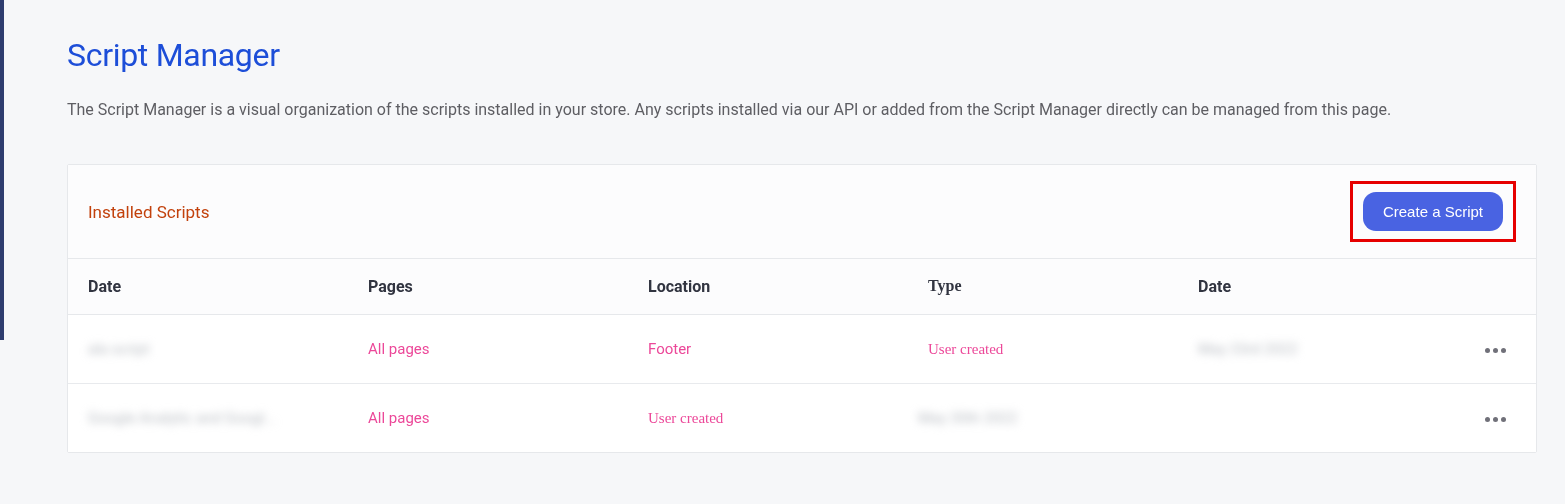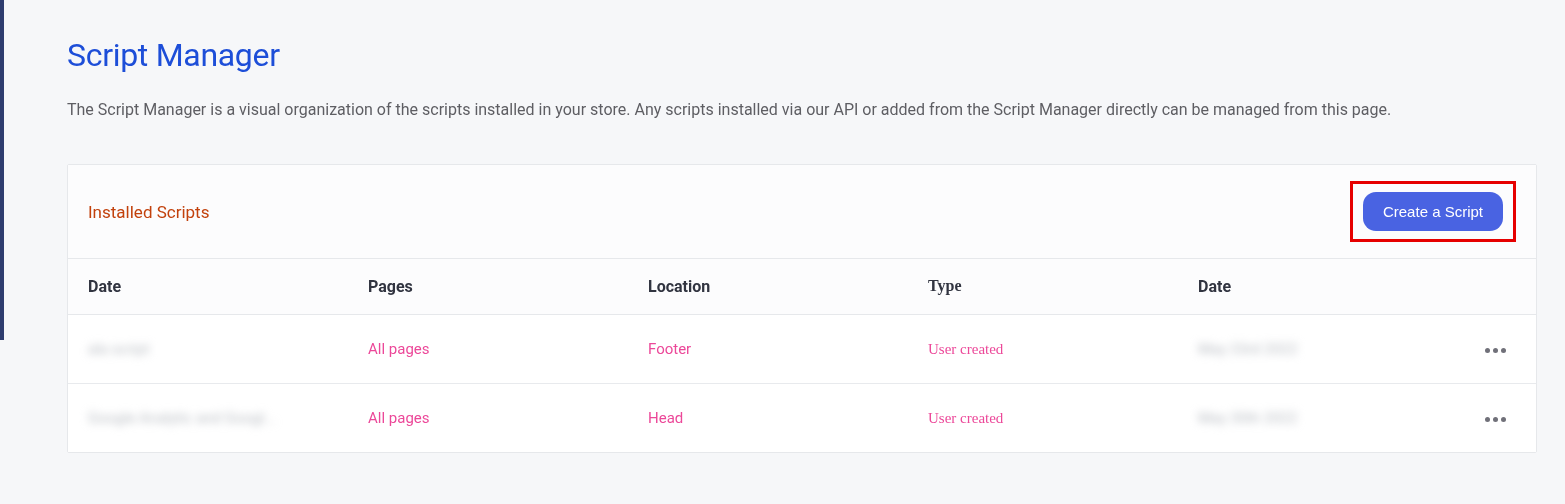--- a/index.html
+++ b/index.html
@@ -153,21 +153,20 @@
           <span></span>
             <span></span>
             <span></span>
         </div>
       </div>
     </div>
 
     <div class="table-row">
       <div class="col col-name blurred">Google Analytic and Googl...</div>
       <div class="col col-pages">All pages</div>
-      <div class="col col-location">Head</div>
       <div class="col col-type">User created</div>
       <div class="col col-date blurred">May 30th 2022</div>
       <div class="col col-actions">
         <div class="ellipsis-icon">
           <span></span>
             <span></span>
             <span></span>
         </div>
       </div>
     </div>

